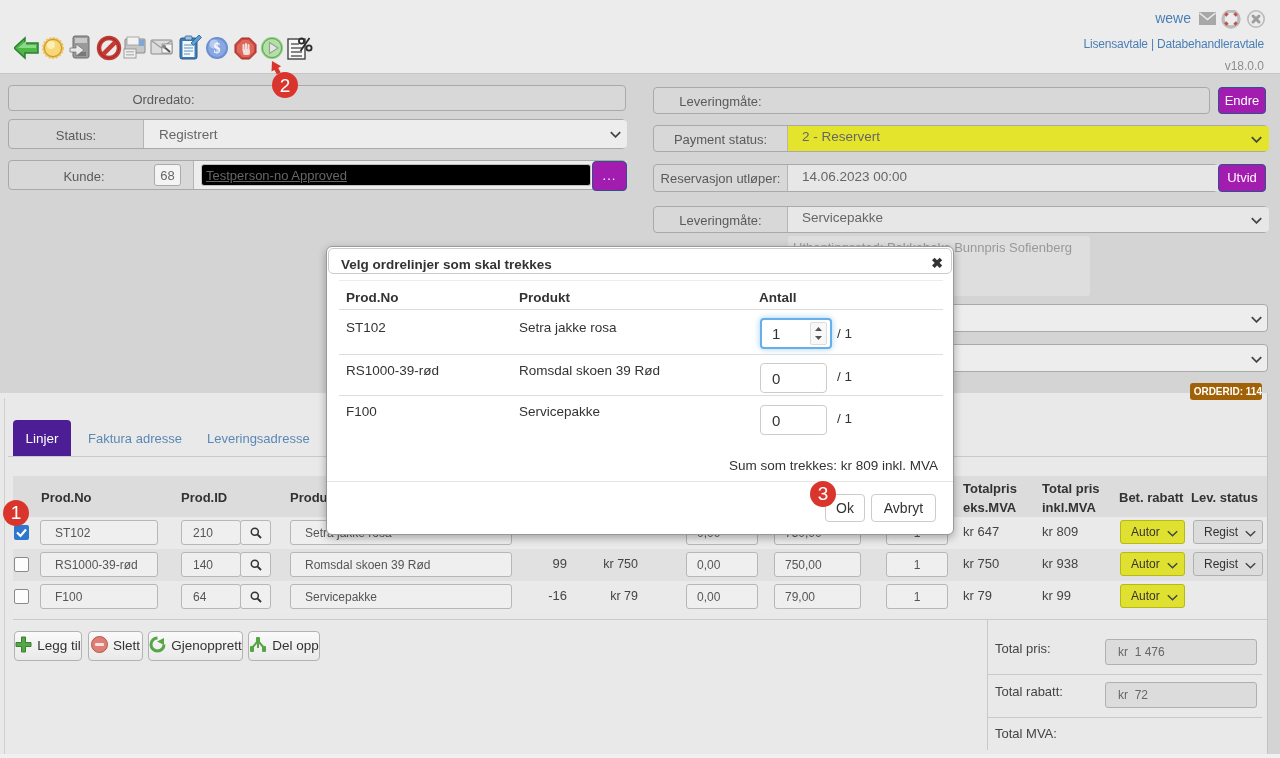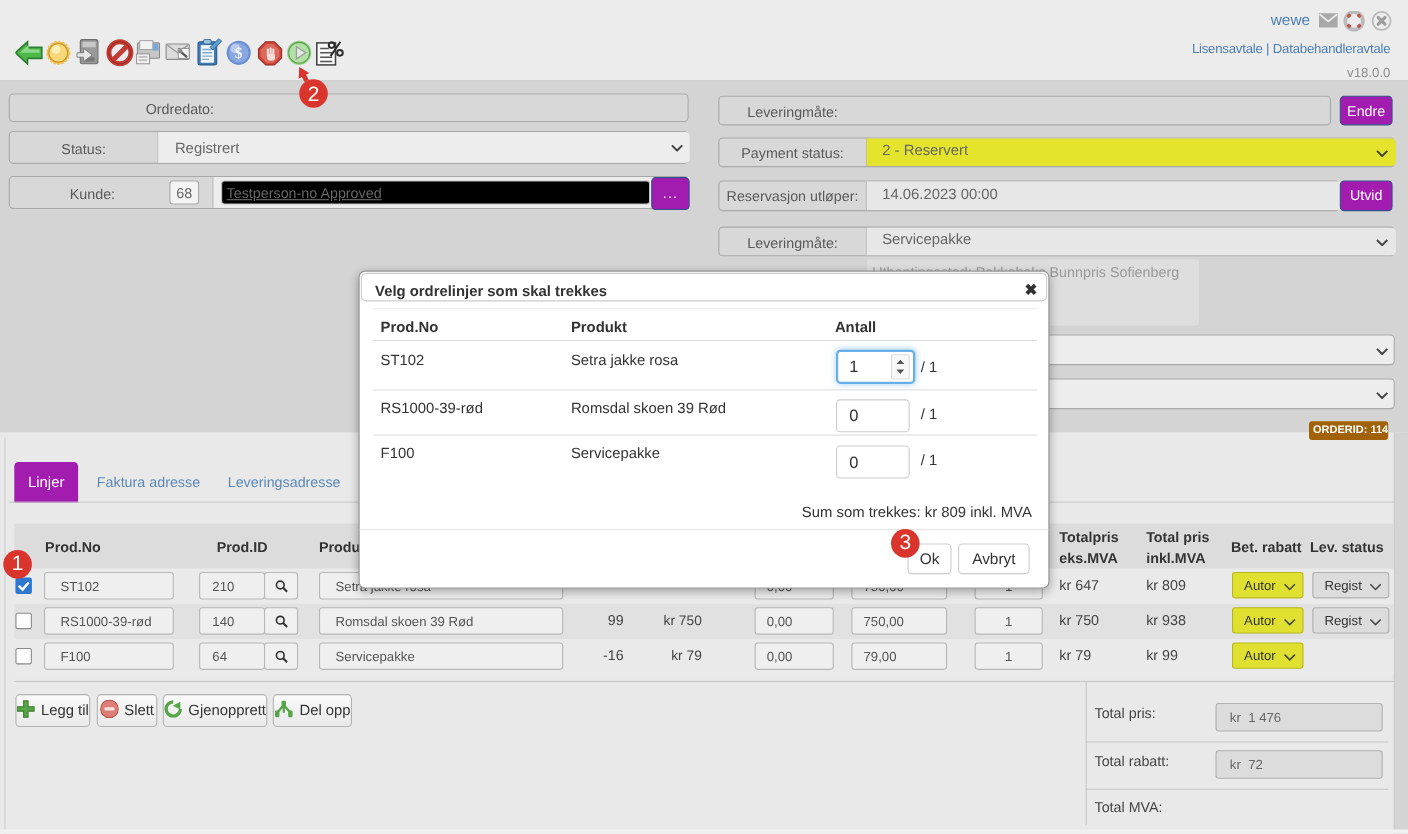--- a/index.html
+++ b/index.html
@@ -214,32 +214,32 @@
   <svg class="chev" style="right:5px;top:11px" viewBox="0 0 14 8">
       <polyline points="1,1 7,7 13,1" fill="none" stroke="#444" stroke-width="2.2"></polyline>
     </svg>
 </div>
 <div class="abs" style="left:1190px;top:383px;width:72px;height:17px;background:#a16207;border-radius:3px;color:#fff;font-size:10px;font-weight:bold;text-align:right;line-height:17px;z-index:3;">ORDERID: 114</div>
 <div id="panel">
   <div class="abs" style="left:1267px;top:0;width:1px;height:365px;background:#c2c2c2;"></div>
   <div class="abs" style="left:1268px;top:0;width:12px;height:365px;background:#d4d4d4;"></div>
   <div class="abs" style="left:4px;top:5px;width:1px;height:360px;background:#d0d0d0;"></div>
 
-  <div class="abs" style="left:13px;top:27px;width:58px;height:37px;background:#a21caf;border-radius:4px 4px 0 0;color:#fff;font-size:13.5px;text-align:center;line-height:37px;">Linjer</div>
+  <div class="abs" style="left:13px;top:27px;width:58px;height:37px;background:#4c1d95;border-radius:4px 4px 0 0;color:#fff;font-size:13.5px;text-align:center;line-height:37px;">Linjer</div>
   <div class="abs" style="left:88px;top:38px;color:#5b88b5;font-size:13px;white-space:nowrap;">Faktura adresse</div>
   <div class="abs" style="left:207px;top:38px;color:#5b88b5;font-size:13px;white-space:nowrap;">Leveringsadresse</div>
   <div class="abs" style="left:8px;top:63px;width:1259px;height:1px;background:#c9c9c9;"></div>
 
   <div class="abs" style="left:13px;top:83px;width:1254px;height:41px;background:#dcdcdc;"></div>
   <div class="abs" style="left:13px;top:124px;width:1254px;height:32px;background:#eaeaea;"></div>
   <div class="abs" style="left:13px;top:156px;width:1254px;height:32px;background:#e1e1e1;"></div>
   <div class="abs" style="left:13px;top:188px;width:1254px;height:32px;background:#eaeaea;"></div>
   <div class="abs" style="left:13px;top:226px;width:1254px;height:1px;background:#c9c9c9;"></div>
   <div class="hdr abs" style="left:41px;top:95px;">Prod.No</div>
-  <div class="hdr abs" style="left:181px;top:95px;margin-left:16px;">Prod.ID</div>
+  <div class="hdr abs" style="left:181px;top:95px;">Prod.ID</div>
   <div class="hdr abs" style="left:290px;top:95px;">Produkt</div>
   <div class="hdr abs" style="left:963px;top:86px;">Totalpris<br>eks.MVA</div>
   <div class="hdr abs" style="left:1042px;top:86px;">Total pris<br>inkl.MVA</div>
   <div class="hdr abs" style="left:1119px;top:95px;">Bet. rabatt</div>
   <div class="hdr abs" style="left:1191px;top:95px;">Lev. status</div>
 
   <div class="abs" style="left:14px;top:132px;width:15px;height:15px;background:#2e77d0;border-radius:2px;"><svg width="15" height="15" viewBox="0 0 15 15">
         <polyline points="3,7.5 6.5,11 12,4.5" fill="none" stroke="#fff" stroke-width="2.2"></polyline>
       </svg></div>
   <div class="inp" style="left:40px;top:127px;width:118px;height:25px;line-height:24px;padding-left:14px;">ST102</div>

